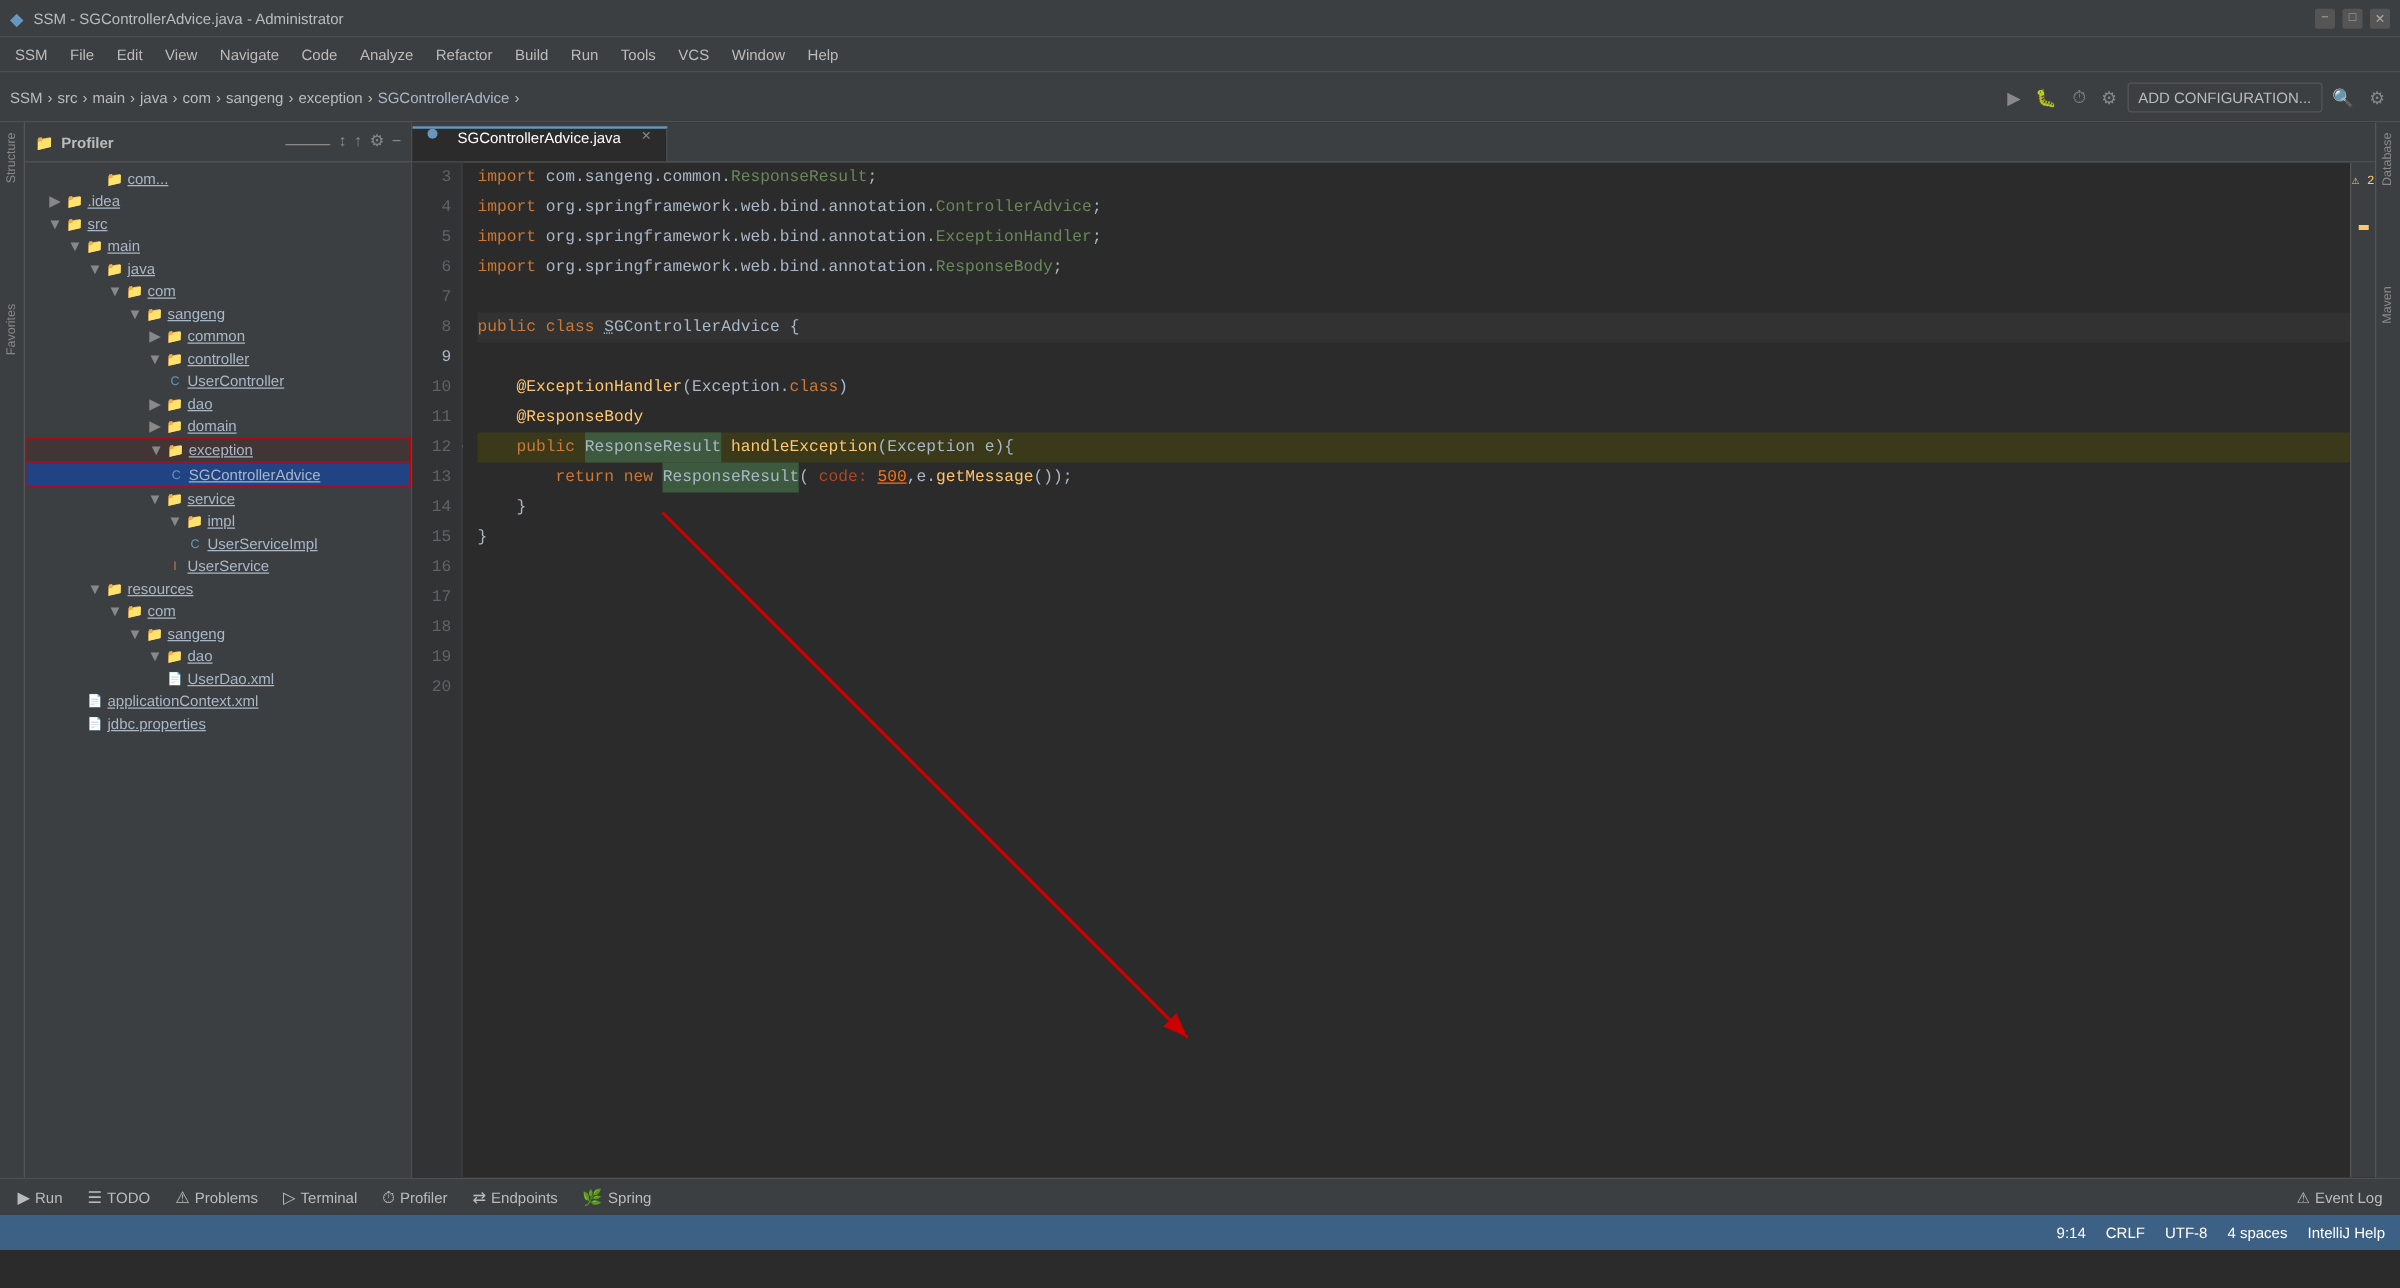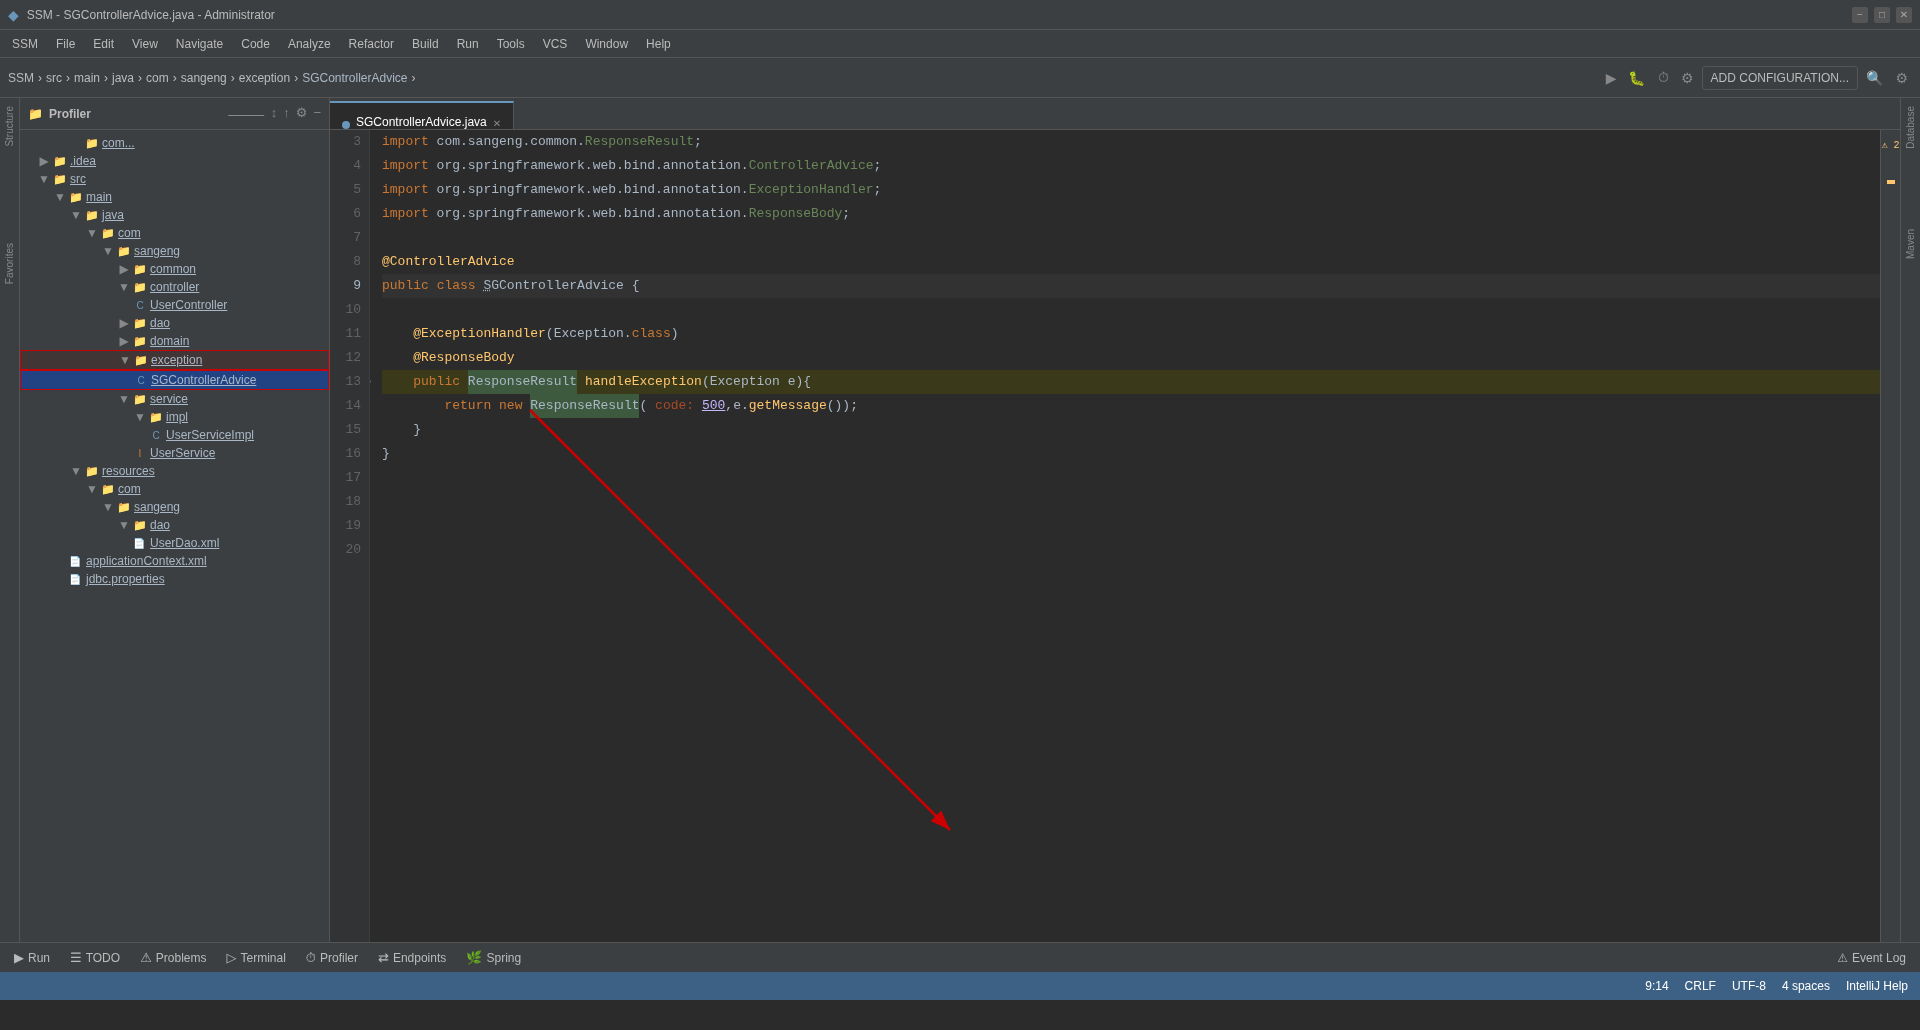--- a/index.html
+++ b/index.html
@@ -103,29 +103,29 @@
     }
     #tab-bar {
       height: 32px;
       background: #3c3f41;
       display: flex;
       align-items: flex-end;
       border-bottom: 1px solid #555;
     }
     .tab {
       display: flex;
-      align-items: flex-end;
+      align-items: flex-start;
       padding: 0 12px;
       height: 28px;
       background: #4c5052;
       color: #bbb;
       font-size: 12px;
       cursor: pointer;
       border-right: 1px solid #555;
-      gap: 6px;
+      gap: 16px;
     }
     .tab.active { background: #2b2b2b; color: #fff; border-top: 2px solid #6897bb; }
     .tab .close-tab { color: #888; font-size: 10px; }
     .tab .file-dot { width: 8px; height: 8px; border-radius: 50%; }
     .tab .java-dot { background: #6897bb; }
 
     #code-editor {
       flex: 1;
       display: flex;
       overflow: hidden;
@@ -156,21 +156,21 @@
       align-items: center;
       white-space: pre;
       position: relative;
     }
     .code-line.active-line { background: #323232; }
 
     
     .kw { color: #cc7832; font-weight: normal; } 
     .annotation { color: #ffc66d; } 
     .class-name { color: #a9b7c6; }
-    .number { color: #c4b5fd; text-decoration: underline; }
+    .number { color: #f97316; text-decoration: underline; }
     .method { color: #ffc66d; }
     .param-name { color: #aa4926; }
     .import-highlight { color: #6a8759; }
     .brace { color: #a9b7c6; }
 
     
     #bottom-toolbar {
       height: 30px;
       background: #3c3f41;
       display: flex;
@@ -520,23 +520,20 @@
         <div class="code-line">
           <span class="kw">import</span><span> org.springframework.web.bind.annotation.</span><span class="import-highlight">ExceptionHandler</span><span>;</span>
         </div>
 
         <div class="code-line">
           <span class="kw">import</span><span> org.springframework.web.bind.annotation.</span><span class="import-highlight">ResponseBody</span><span>;</span>
         </div>
 
         <div class="code-line">&nbsp;</div>
 
-        <div class="code-line">
-          <span class="annotation">@ControllerAdvice</span>
-        </div>
 
         <div class="code-line active-line" style="position:relative;">
           
           <span class="kw">public</span><span> </span><span class="kw">class</span><span> </span><span style="text-decoration:underline; text-decoration-style:dotted;">S</span><span>GControllerAdvice </span><span class="brace">{</span>
         </div>
 
         <div class="code-line">&nbsp;</div>
 
         <div class="code-line" style="position:relative;">
           

